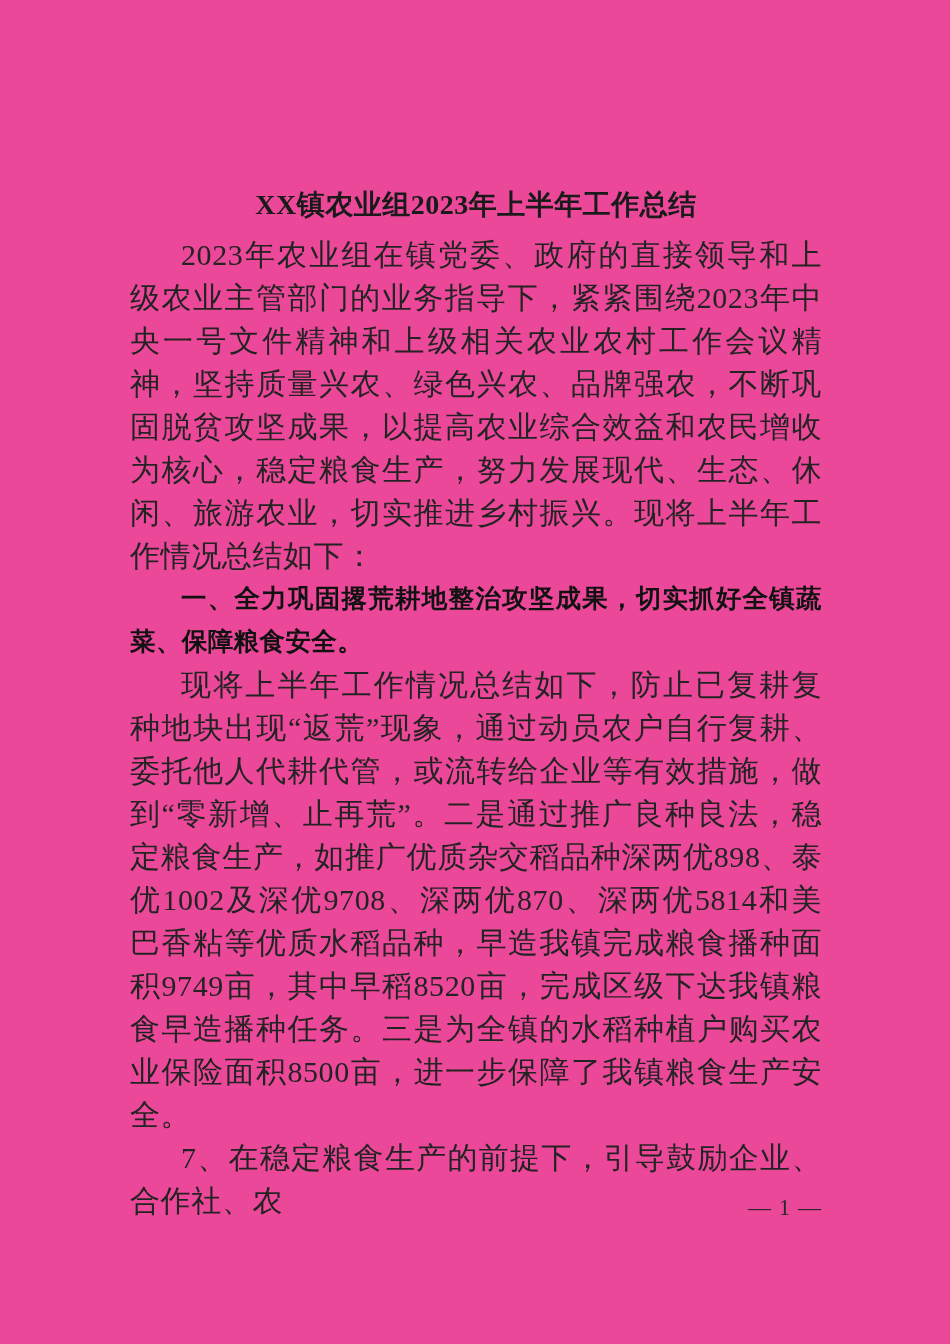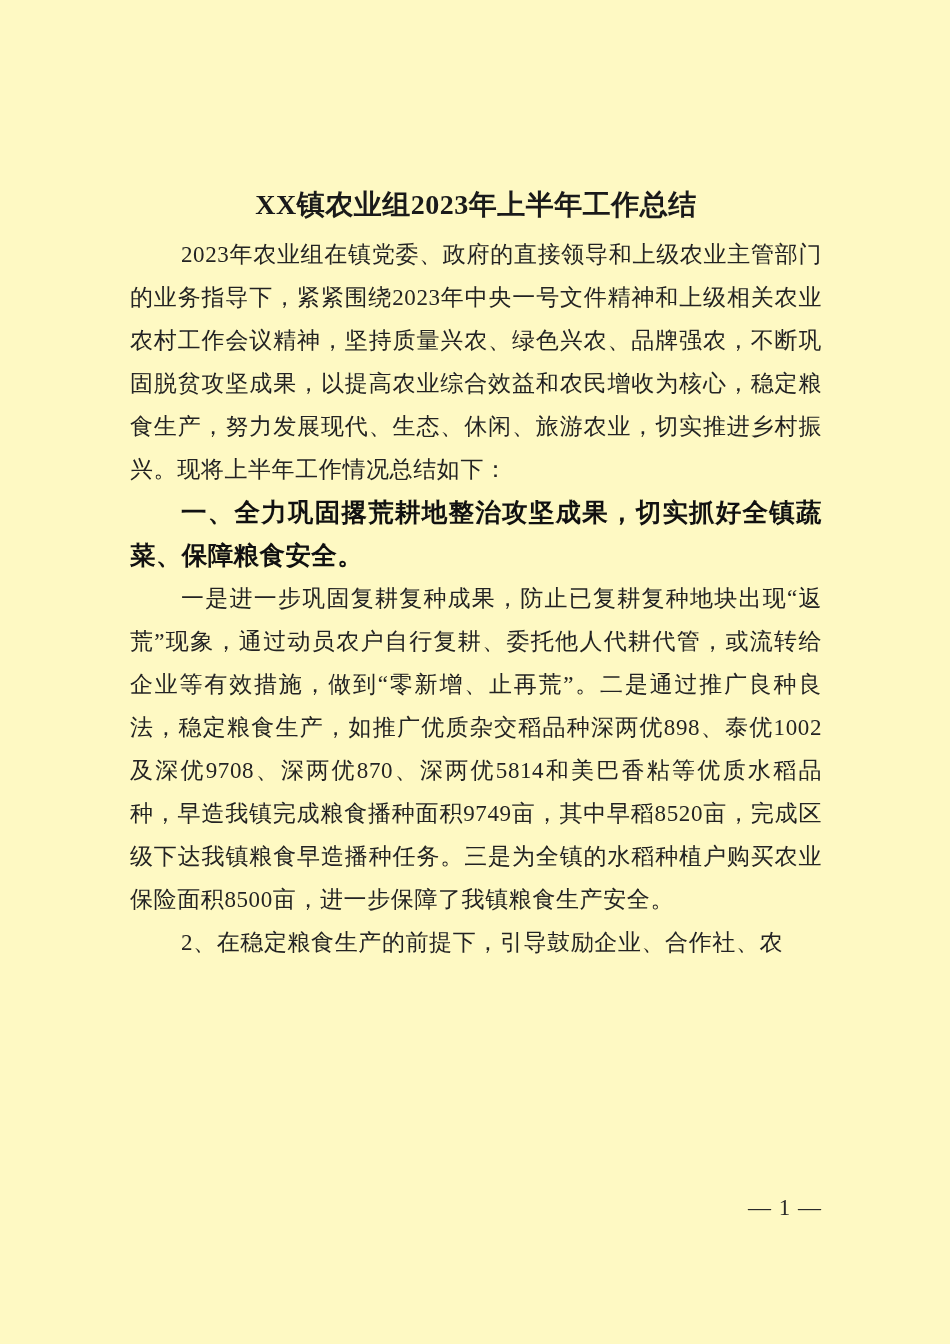--- a/index.html
+++ b/index.html
@@ -5,21 +5,21 @@
   html, body {
     margin: 0;
     padding: 0;
     background: #ffffff;
   }
 
   .page {
     position: relative;
     width: 950px;
     height: 1344px;
-    background: #fef9c3;
+    background: #ec4899;
     overflow: hidden;
     box-sizing: border-box;
   }
 
   
   .content {
     position: absolute;
     left: 130px;
     top: 185px;
     width: 692px;
@@ -34,21 +34,21 @@
     text-align: center;
     color: #1a1a1a;
     letter-spacing: 0.5px;
     margin: 0 0 8px 0;
     white-space: nowrap;
   }
 
   
   .para {
     font-family: "Liberation Serif", "DejaVu Serif", serif;
-    font-size: 23px;
+    font-size: 30px;
     line-height: 43px;
     color: #232323;
     text-align: justify;
     text-justify: inter-character;
     text-indent: 51px;
     margin: 0;
     letter-spacing: 0.6px;
     font-synthesis: none;
   }
 
@@ -86,22 +86,22 @@
 <div class="page">
 
   <div class="content">
 
     <h1 class="doc-title">XX镇农业组2023年上半年工作总结</h1>
 
     <p class="para">2023年农业组在镇党委、政府的直接领导和上级农业主管部门的业务指导下，紧紧围绕2023年中央一号文件精神和上级相关农业农村工作会议精神，坚持质量兴农、绿色兴农、品牌强农，不断巩固脱贫攻坚成果，以提高农业综合效益和农民增收为核心，稳定粮食生产，努力发展现代、生态、休闲、旅游农业，切实推进乡村振兴。现将上半年工作情况总结如下：</p>
 
     <p class="heading">一、全力巩固撂荒耕地整治攻坚成果，切实抓好全镇蔬菜、保障粮食安全。</p>
 
-    <p class="para">一是进一步巩固复耕复种成果，防止已复耕复种地块出现“返荒”现象，通过动员农户自行复耕、委托他人代耕代管，或流转给企业等有效措施，做到“零新增、止再荒”。二是通过推广良种良法，稳定粮食生产，如推广优质杂交稻品种深两优898、泰优1002及深优9708、深两优870、深两优5814和美巴香粘等优质水稻品种，早造我镇完成粮食播种面积9749亩，其中早稻8520亩，完成区级下达我镇粮食早造播种任务。三是为全镇的水稻种植户购买农业保险面积8500亩，进一步保障了我镇粮食生产安全。</p>
+    <p class="para">现将上半年工作情况总结如下，防止已复耕复种地块出现“返荒”现象，通过动员农户自行复耕、委托他人代耕代管，或流转给企业等有效措施，做到“零新增、止再荒”。二是通过推广良种良法，稳定粮食生产，如推广优质杂交稻品种深两优898、泰优1002及深优9708、深两优870、深两优5814和美巴香粘等优质水稻品种，早造我镇完成粮食播种面积9749亩，其中早稻8520亩，完成区级下达我镇粮食早造播种任务。三是为全镇的水稻种植户购买农业保险面积8500亩，进一步保障了我镇粮食生产安全。</p>
 
 
-    <p class="para">2、在稳定粮食生产的前提下，引导鼓励企业、合作社、农</p>
+    <p class="para">7、在稳定粮食生产的前提下，引导鼓励企业、合作社、农</p>
 
   </div>
 
   <div class="footer">— 1 —</div>
 
 </div>
 
 </body></html>

